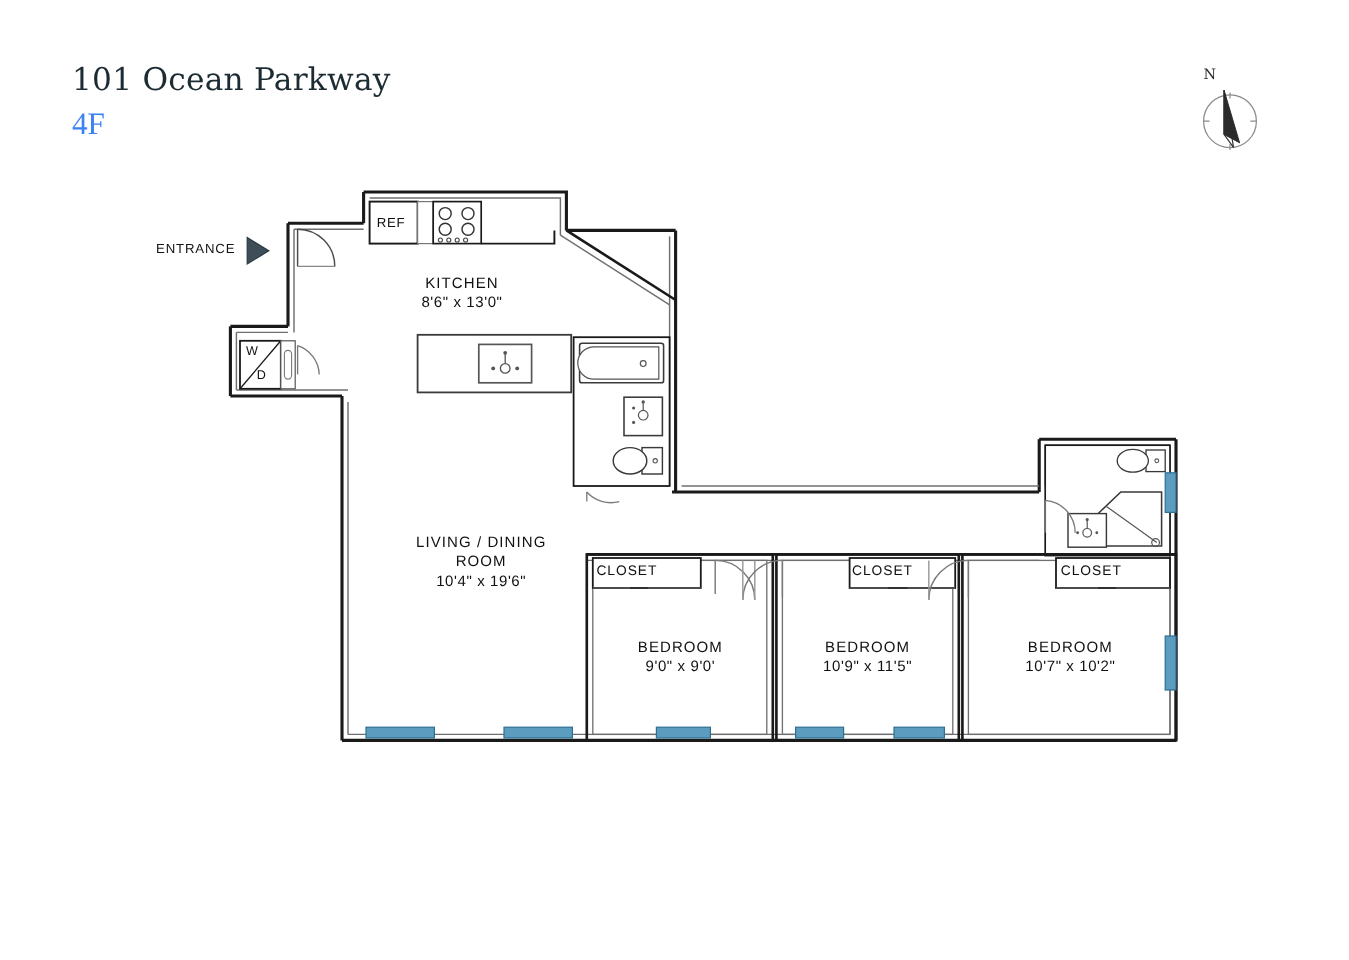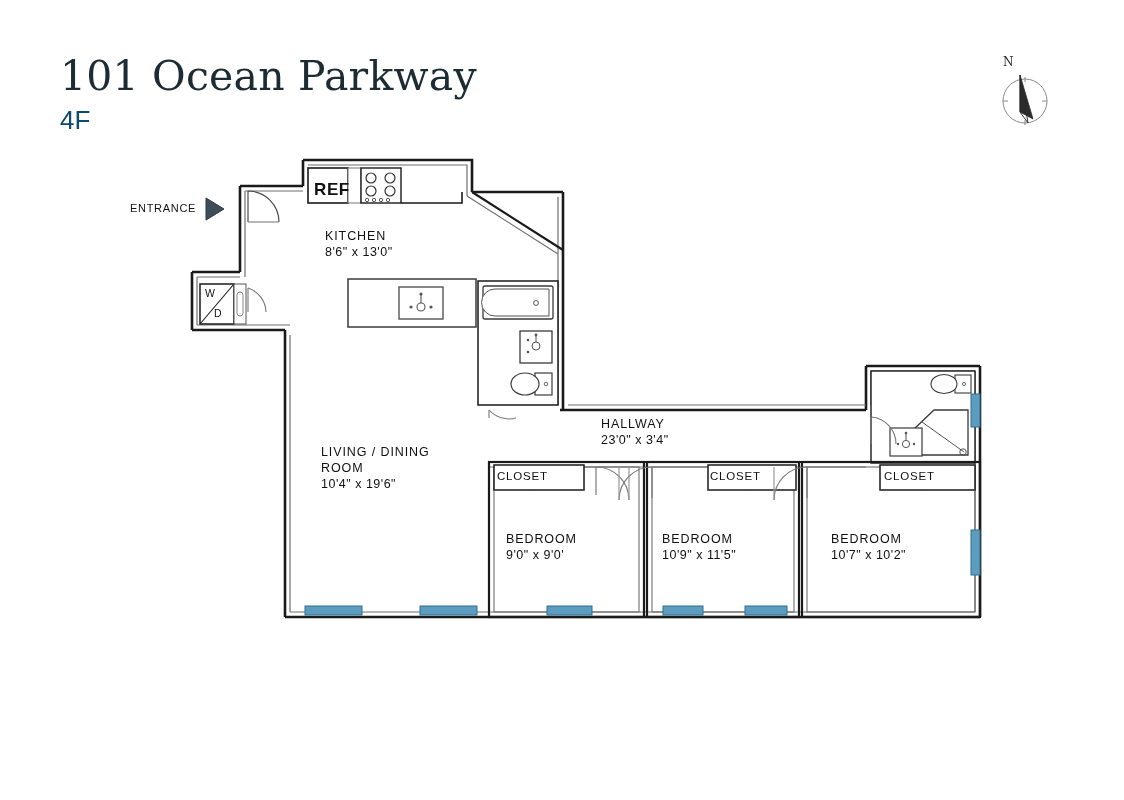--- a/index.html
+++ b/index.html
@@ -24,32 +24,32 @@
   }
   
   .title-block {
     position: absolute;
     left: 60px;
     top: 52px;
     width: 420px;
   }
   .title-line1 {
     font-family: "DejaVu Serif", "Liberation Serif", serif;
-    font-size: 41px;
+    font-size: 26px;
     font-weight: 400;
     color: #1d2b33;
     letter-spacing: 0.2px;
     line-height: 1.18;
     white-space: nowrap;
   }
   .title-line2 {
-    font-family: Liberation Sans, sans-serif;
+    font-family: Liberation Serif, serif;
     font-size: 26px;
     font-weight: 400;
-    color: #0c4a6e;
+    color: #3b82f6;
     line-height: 1.3;
     margin-top: 4px;
   }
   
   .compass {
     position: absolute;
     left: 995px;
     top: 55px;
     width: 62px;
     height: 80px;
@@ -69,21 +69,21 @@
     top: 202px;
     font-size: 11px;
     letter-spacing: 0.7px;
     font-weight: 400;
     color: #141414;
     white-space: nowrap;
   }
   
   .room-label {
     position: absolute;
-    text-align: left;
+    text-align: center;
     color: #111111;
     line-height: 1.28;
     white-space: nowrap;
     pointer-events: none;
   }
   .room-label .rname {
     font-size: 12.5px;
     letter-spacing: 0.9px;
     display: block;
   }
@@ -95,22 +95,22 @@
   .closet-label {
     position: absolute;
     font-size: 11.5px;
     letter-spacing: 0.8px;
     color: #111;
     text-align: left;
     white-space: nowrap;
   }
   .fixture-label {
     position: absolute;
-    font-size: 17px;
-    font-weight: 700;
+    font-size: 11px;
+    font-weight: 400;
     letter-spacing: 0.6px;
     color: #111;
   }
   .wd-label {
     position: absolute;
     font-size: 10.5px;
     color: #111;
   }
   
   .disclaimer {
@@ -391,24 +391,20 @@
     <span class="rname">KITCHEN</span>
     <span class="rdim">8'6" x 13'0"</span>
   </div>
 
   <div class="room-label" style="left:321px; top:444px; width:160px;">
     <span class="rname">LIVING / DINING</span>
     <span class="rname">ROOM</span>
     <span class="rdim">10'4" x 19'6"</span>
   </div>
 
-  <div class="room-label" style="left:601px; top:416px; width:130px;">
-    <span class="rname">HALLWAY</span>
-    <span class="rdim">23'0" x 3'4"</span>
-  </div>
 
   <div class="room-label" style="left:506px; top:531px; width:122px;">
     <span class="rname">BEDROOM</span>
     <span class="rdim">9'0" x 9'0'</span>
   </div>
 
   <div class="room-label" style="left:662px; top:531px; width:122px;">
     <span class="rname">BEDROOM</span>
     <span class="rdim">10'9" x 11'5"</span>
   </div>

